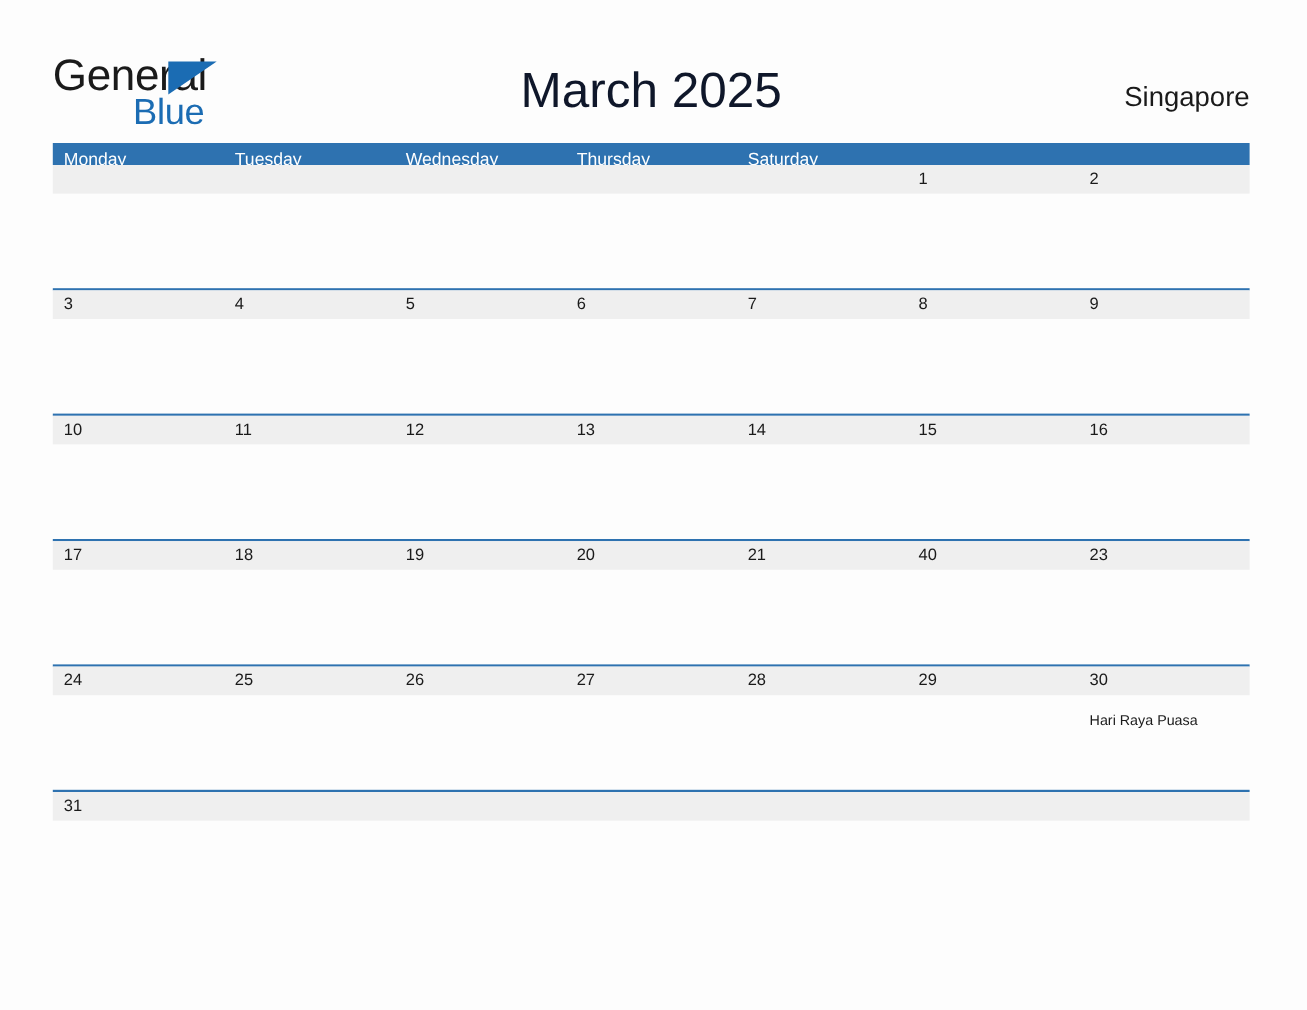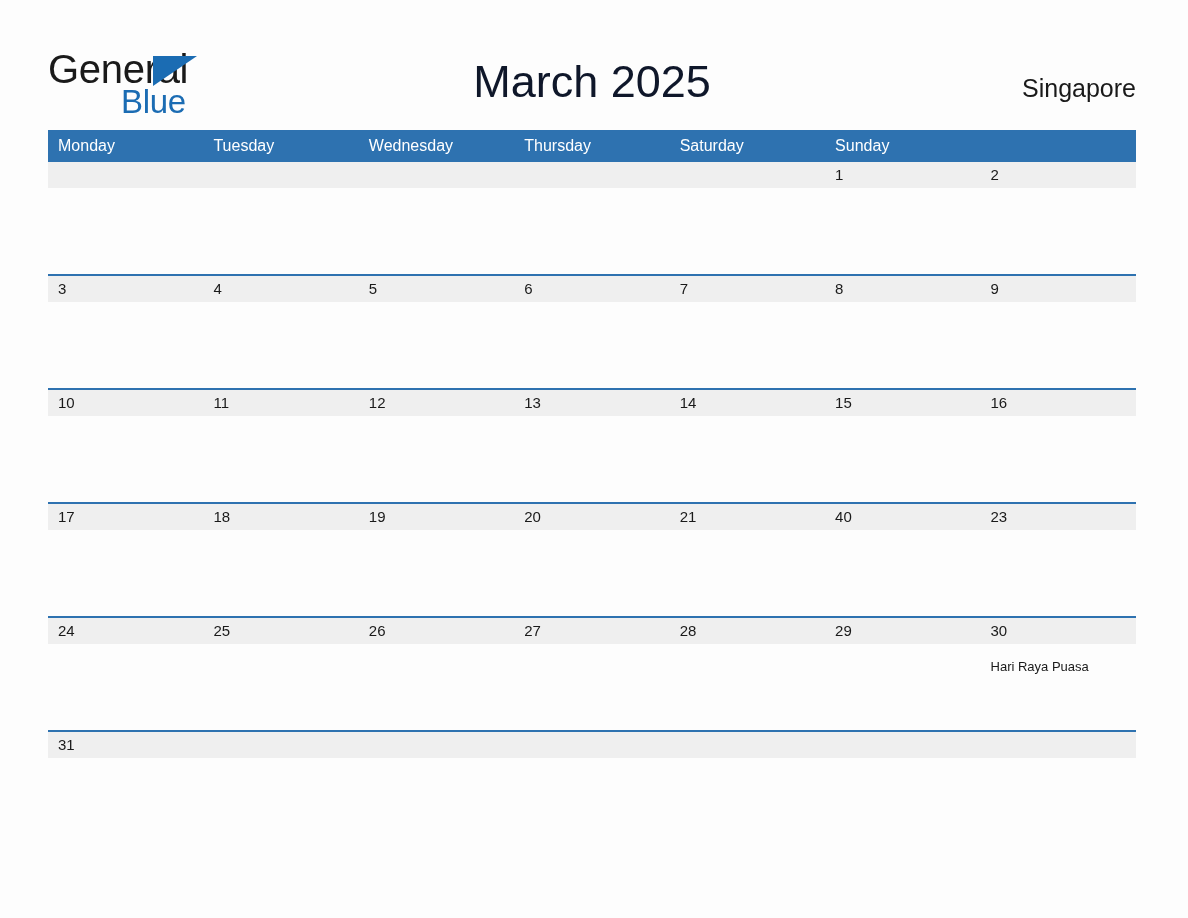--- a/index.html
+++ b/index.html
@@ -89,21 +89,21 @@
   .calendar {
     position: absolute;
     left: 48px;
     top: 130px;
     width: 1088px;
   }
 
   .weekday-row {
     display: flex;
     background: #2e72b0;
-    height: 32px;
+    height: 20px;
   }
   .weekday-cell {
     width: 155.43px;
     flex: 0 0 155.43px;
     box-sizing: border-box;
     padding-left: 10px;
     color: #ffffff;
     font-size: 16px;
     line-height: 32px;
     white-space: nowrap;
@@ -174,21 +174,20 @@
 </div>
 
 <div class="calendar">
 
   <div class="weekday-row">
     <div class="weekday-cell">Monday</div>
     <div class="weekday-cell">Tuesday</div>
     <div class="weekday-cell">Wednesday</div>
     <div class="weekday-cell">Thursday</div>
     <div class="weekday-cell">Saturday</div>
-    <div class="weekday-cell">Sunday</div>
   </div>
 
   <div id="weeks-container">
       <div class="week-row">
         <div class="band"></div>
         <div class="cells">
           <div class="day-cell empty">
             <div class="day-num"></div>
           </div>
           <div class="day-cell empty">

